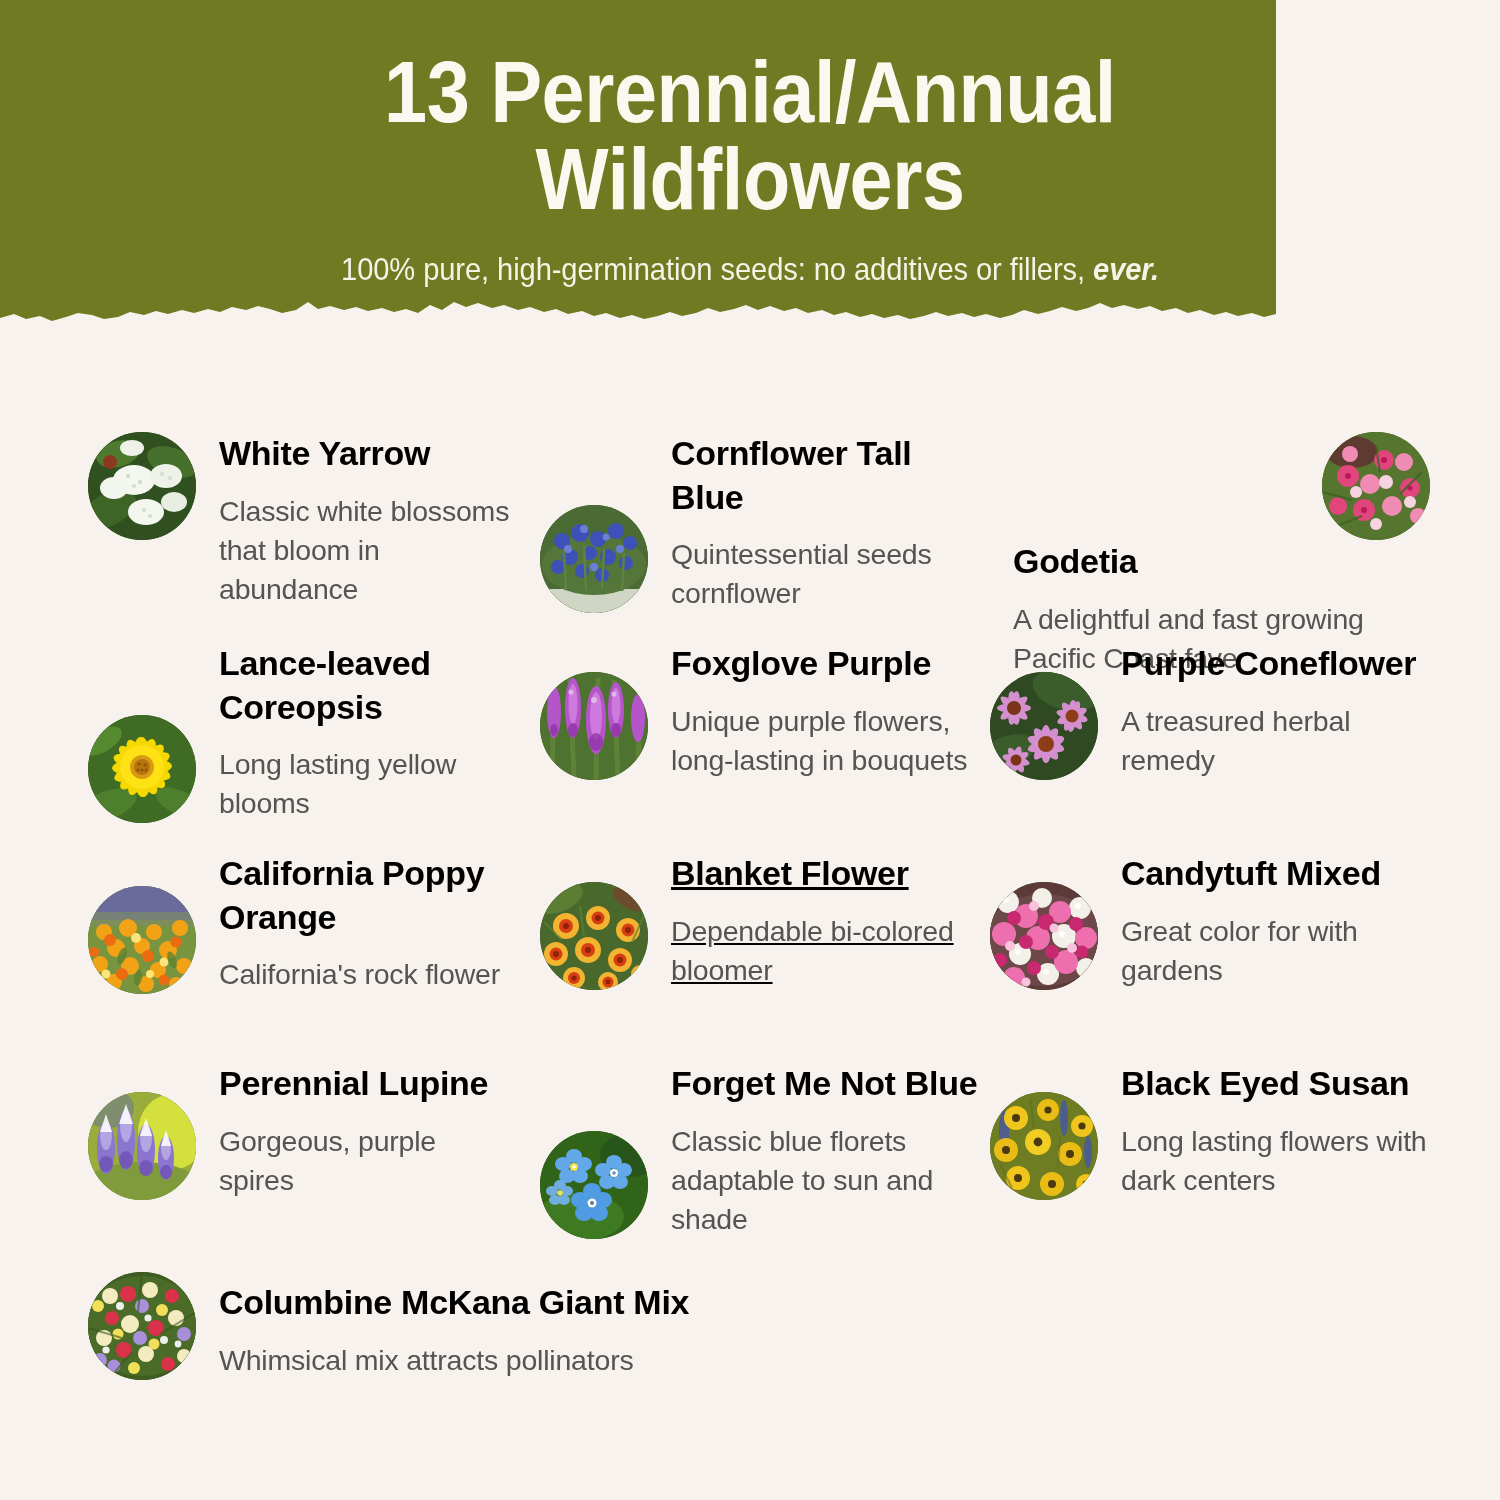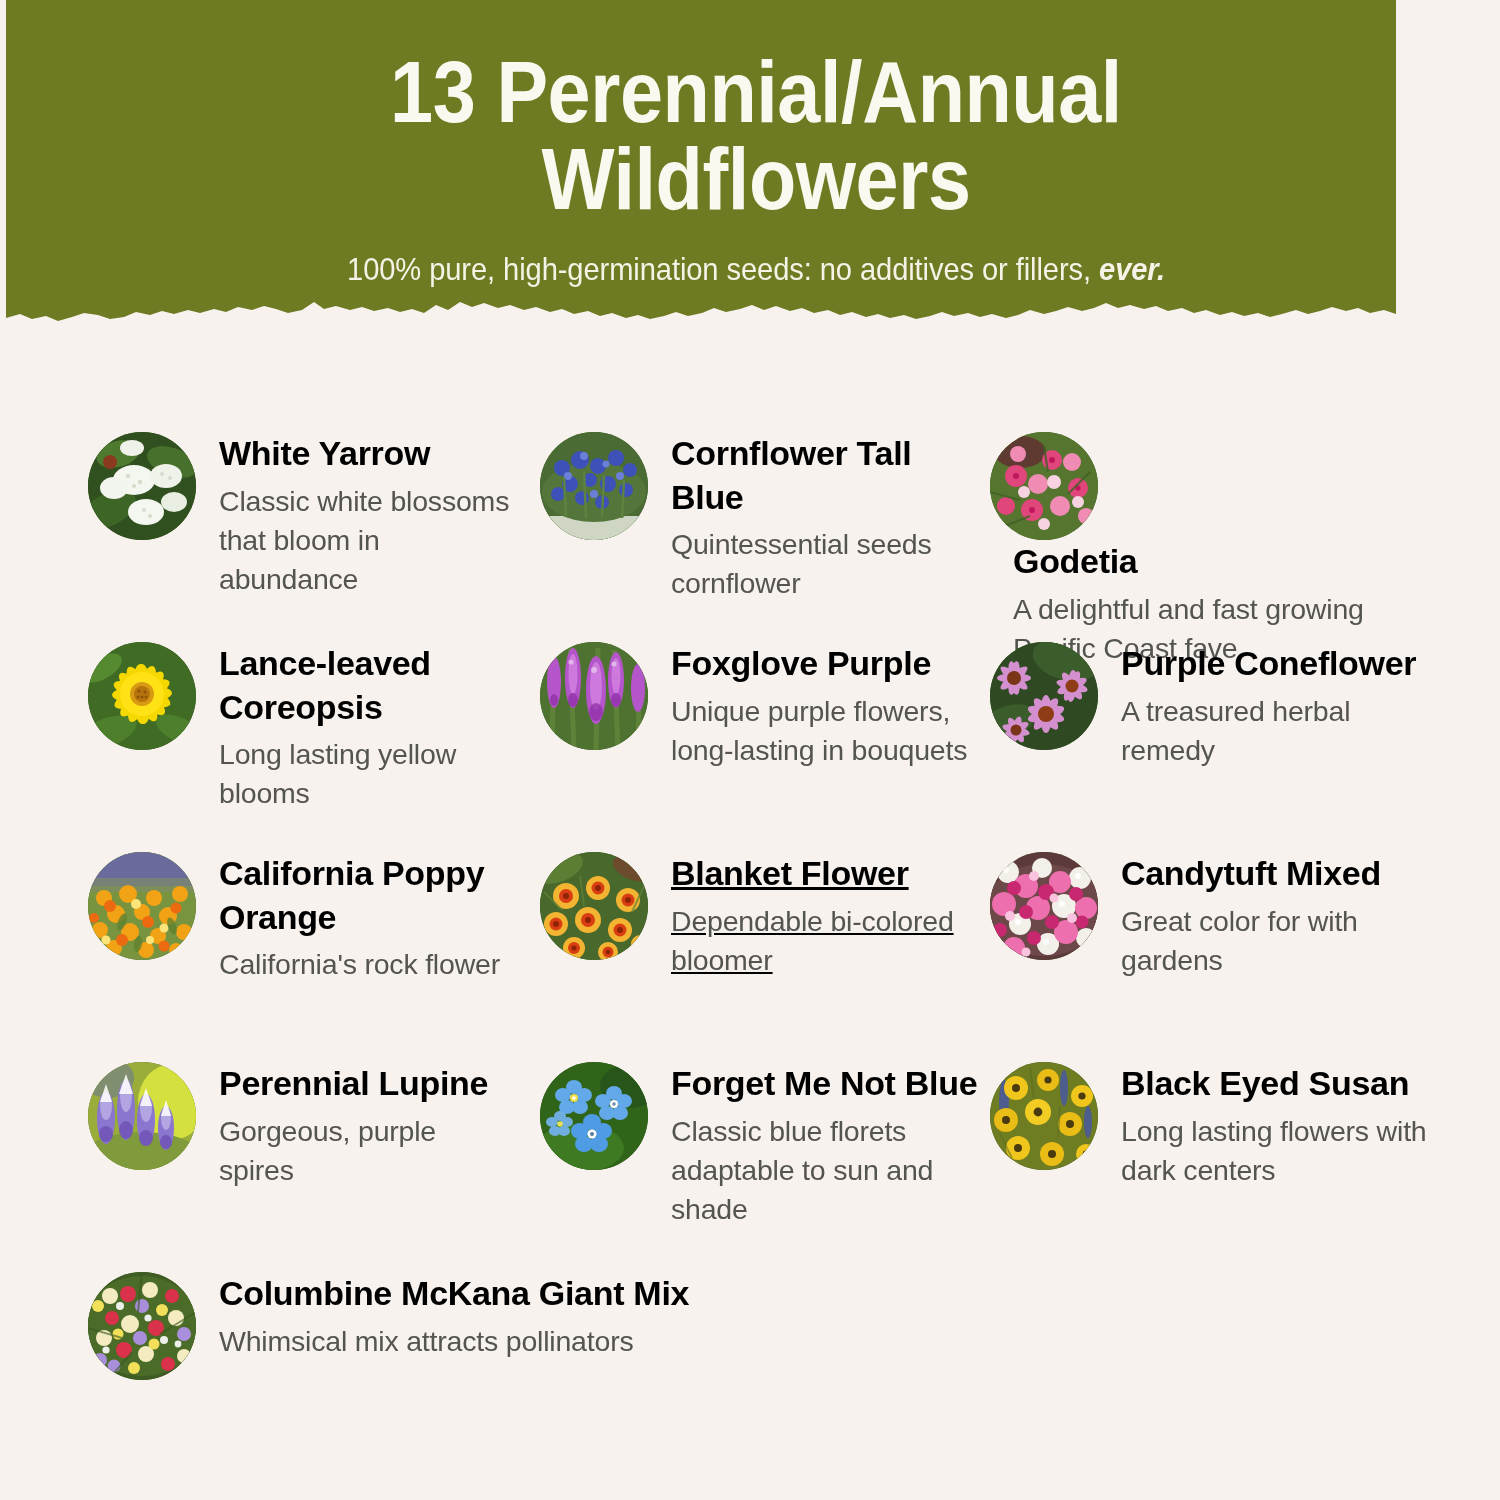--- a/index.html
+++ b/index.html
@@ -14,25 +14,24 @@
   body {
     font-family: "Liberation Sans", sans-serif;
     background: #f7f2ee;
     position: relative;
   }
 
   
   #header-band {
     position: absolute;
     left: 0; top: 0;
-    width: 1390px;
+    width: 1276px;
     height: 332px;
     background: #6f7b22;
     overflow: hidden;
-    margin-left: 6px;
   }
 
   
   #torn-edge {
     position: absolute;
     left: 0;
     bottom: -2px;
     width: 1500px;
     height: 46px;
     display: block;
@@ -109,25 +108,25 @@
     line-height: 1.28;
     letter-spacing: -0.3px;
   }
 
   .flower-desc {
     font-size: 28.5px;
     font-weight: 400;
     color: #545450;
     line-height: 1.37;
     letter-spacing: -0.2px;
-    margin-top: 6px;
+    margin-top: 16px;
   }
 
   
-  .v-center { align-items: flex-start; }
+  .v-center { align-items: flex-end; }
   .v-start  { align-items: flex-start; }
 </style>
 </head>
 <body>
 
 <div id="header-band">
   <div id="header-title">
     <span>13 Perennial/Annual</span><br>
     <span>Wildflowers</span>
   </div>

